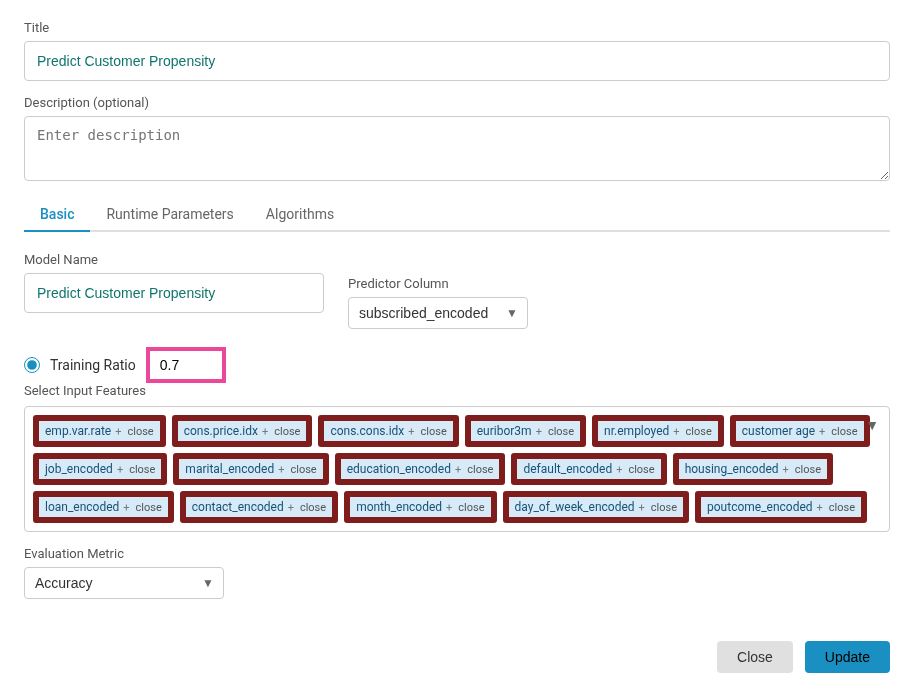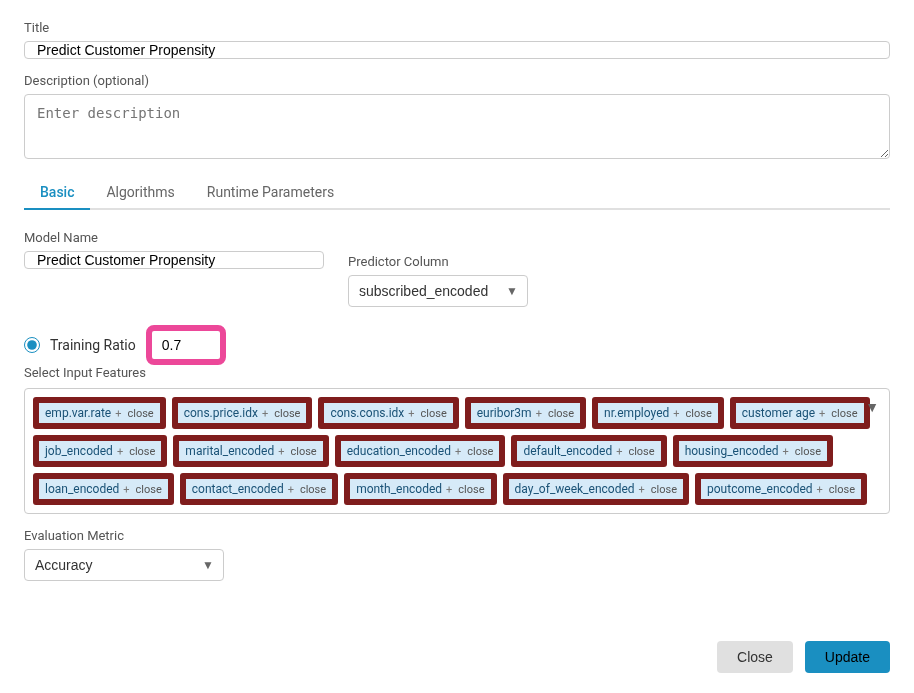--- a/index.html
+++ b/index.html
@@ -16,24 +16,24 @@
     .field-label {
       font-size: 13px;
       color: #555;
       margin-bottom: 6px;
     }
 
     .text-input {
       width: 100%;
       border: 1px solid #ccc;
       border-radius: 4px;
-      padding: 0 12px;
-      font-size: 14px;
-      outline: none;
-      color: #000000;
+      padding: 11px 12px;
+      font-size: 14px;
+      outline: none;
+      color: #0f766e;
     }
 
     .textarea-input {
       width: 100%;
       border: 1px solid #ccc;
       border-radius: 4px;
       padding: 10px 12px;
       font-size: 14px;
       color: #999;
       resize: vertical;
@@ -73,22 +73,22 @@
     .form-col {
       flex: 1;
       margin-top: 24px;
     }
 
     .form-col-narrow {
       flex: 0 0 300px;
     }
 
     .small-input {
-      border: 6px solid #ec4899;
-      border-radius: 8px;
+      border: 4px solid #ec4899;
+      border-radius: 0;
       padding: 6px 10px;
       font-size: 14px;
       width: 80px;
       outline: none;
     }
 
     .select-wrapper {
       position: relative;
       display: inline-block;
     }
@@ -240,22 +240,22 @@
   <input class="text-input" type="text" value="Predict Customer Propensity" style="">
 </div>
 
 <div class="section">
   <div class="field-label">Description (optional)</div>
   <textarea class="textarea-input" placeholder="Enter description" style=""></textarea>
 </div>
 
 <div class="tabs">
   <div class="tab active">Basic</div>
+  <div class="tab">Runtime Parameters</div>
   <div class="tab">Algorithms</div>
-  <div class="tab">Runtime Parameters</div>
 </div>
 
 <div>
 
   <div class="form-row">
     <div class="form-col-narrow">
       <div class="field-label">Model Name</div>
       <input class="text-input" type="text" value="Predict Customer Propensity" style="">
     </div>
     <div class="form-col">

